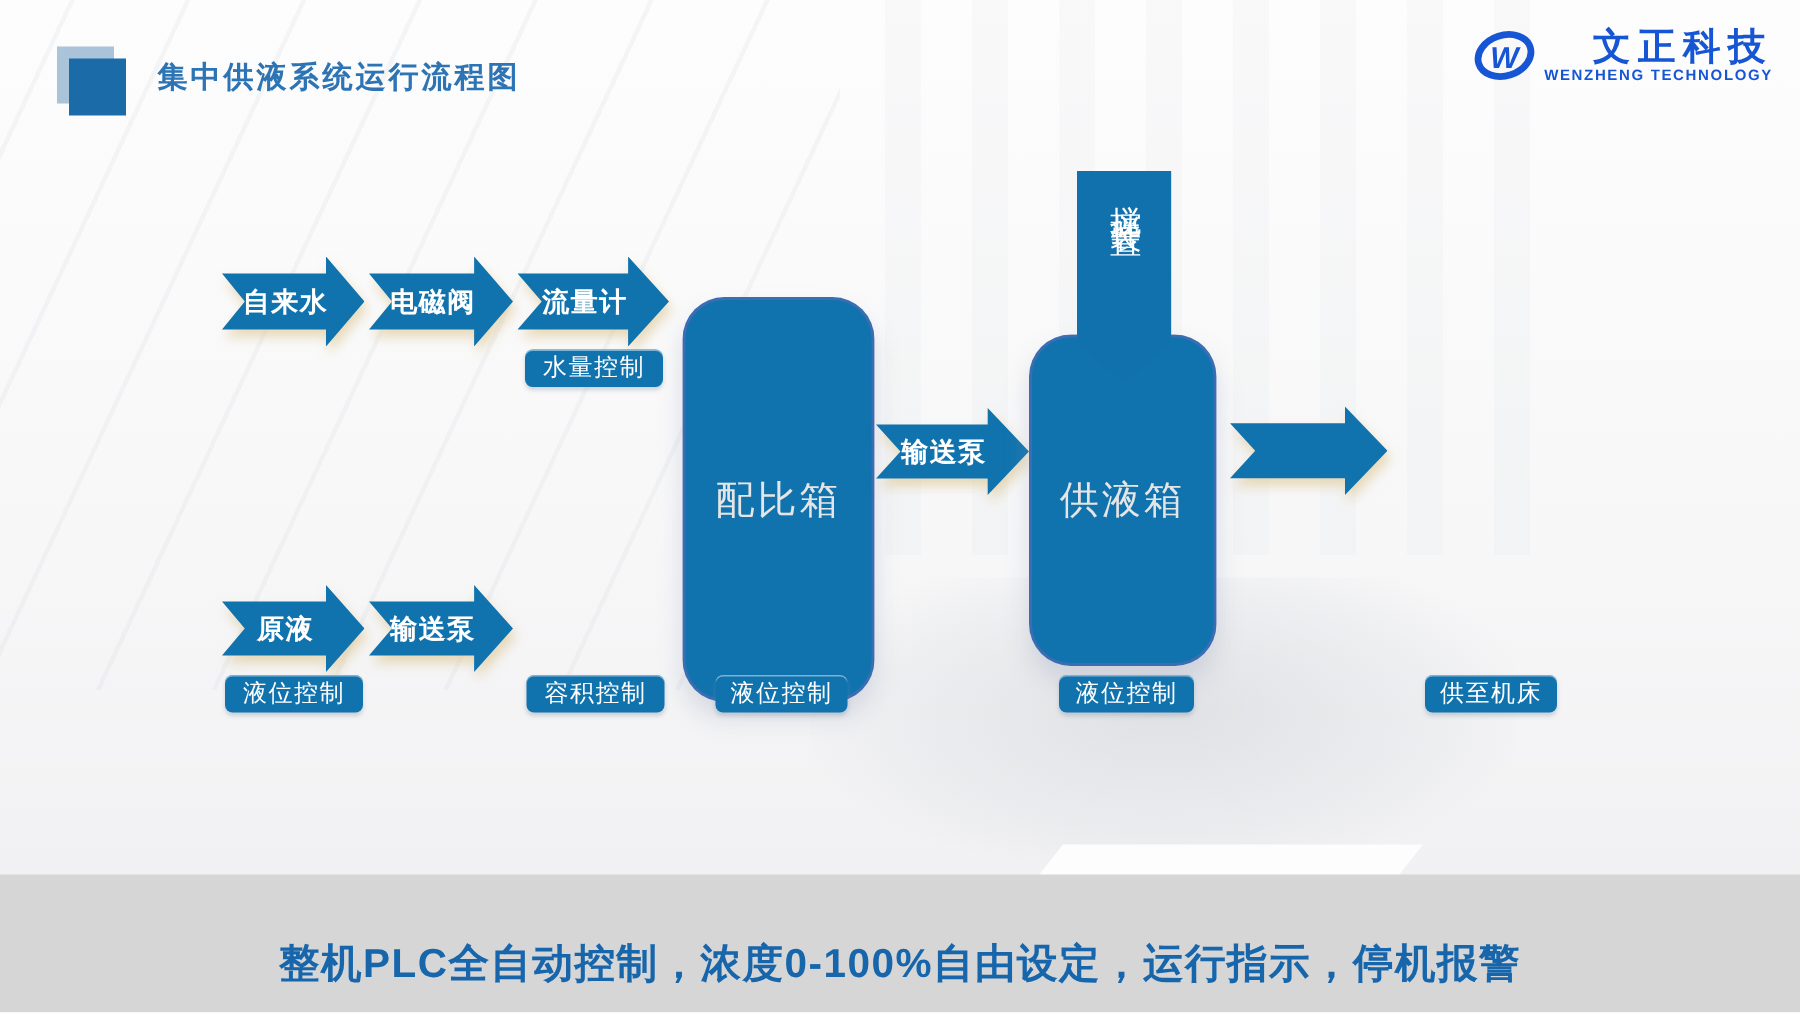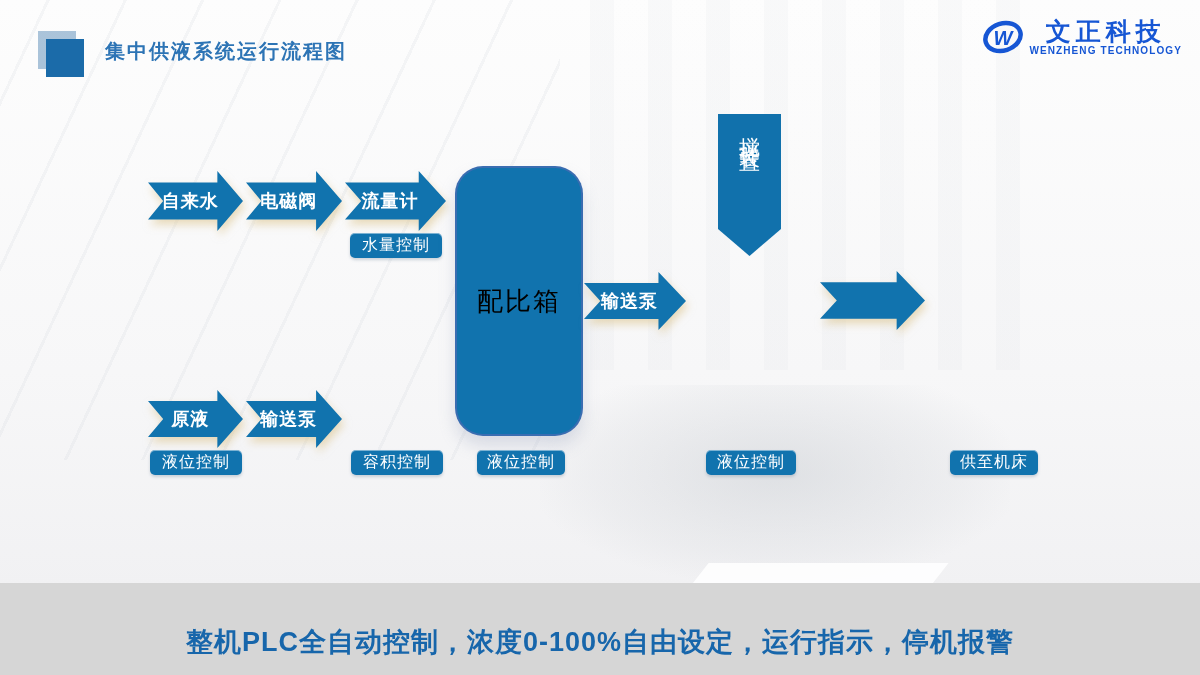--- a/index.html
+++ b/index.html
@@ -31,37 +31,38 @@
   }
   
   .deco-light { position:absolute; left:38px; top:31px; width:38px; height:38px; background:#8fb0cd; opacity:.75; }
   .deco-dark  { position:absolute; left:46px; top:39px; width:38px; height:38px; background:#1b6ba9; }
   .page-title {
     position:absolute; left:105px; top:38px;
     font-family:"Liberation Serif","DejaVu Serif",serif;
     font-size:20px; font-weight:700; color:#2d74b5; letter-spacing:2px; white-space:nowrap;
   }
   .logo { position:absolute; right:18px; top:15px; display:flex; align-items:center; gap:4px; }
-  .logo-texts { display:flex; flex-direction:column; align-items:center; }
+  .logo-texts { display:flex; flex-direction:column; align-items:flex-end; }
   .logo-brand { font-size:25px; font-weight:700; color:#1656d4; letter-spacing:5px; line-height:1.05; white-space:nowrap; }
   .logo-sub { font-size:10px; font-weight:700; color:#1656d4; letter-spacing:1.1px; white-space:nowrap; }
   
   .arrow-wrap { position:absolute; filter: drop-shadow(2px 5px 4px rgba(216,192,132,0.55)); }
   .chevron {
     width:100%; height:100%; background:#1173ae; color:#fff;
     clip-path: polygon(0 19%, 73% 19%, 73% 0%, 100% 50%, 73% 100%, 73% 81%, 0% 81%, 16% 50%);
     display:flex; align-items:center; justify-content:center;
     padding:0 27% 0 16%; font-size:18px; font-weight:600; letter-spacing:1px; white-space:nowrap;
   }
   
   .tank {
     position:absolute; background:#1173ae; border:2px solid rgba(92,103,180,0.55);
-    border-radius:28px; color:#000000; display:flex; align-items:center; justify-content:center;
+    border-radius:28px; color:#e5e5e5; display:flex; align-items:center; justify-content:center;
     font-size:26px; letter-spacing:2px; white-space:nowrap;
     box-shadow: 0 10px 16px rgba(150,160,185,0.30);
+    margin-top: 32px;
   }
   
   .stirrer {
     position:absolute; left:718px; top:114px; width:63px; height:142px; z-index:5;
     background:#1171ac;
     clip-path: polygon(0 0, 100% 0, 100% 81%, 50% 100%, 0 81%);
     display:flex; justify-content:center; align-items:flex-start;
     filter: drop-shadow(0 0 1px rgba(130,130,215,0.9));
   }
   .stirrer-text {
@@ -129,20 +130,21 @@
   <div class="pill" style="left:150px;top:450px;width:92px">液位控制</div>
   <div class="pill" style="left:351px;top:450px;width:92px">容积控制</div>
 
   <div class="tank" style="left:455px;top:166px;width:128px;height:270px">配比箱</div>
   <div class="pill" style="left:477px;top:450px;width:88px">液位控制</div>
 
   <div class="arrow-wrap" style="left:584px;top:272px;width:102px;height:58px">
     <div class="chevron">输送泵</div>
   </div>
 
+  <div class="tank" style="left:686px;top:191px;width:125px;height:221px">供液箱</div>
   <div class="stirrer">
     <div class="stirrer-text">搅拌装置</div>
   </div>
   <div class="pill" style="left:706px;top:450px;width:90px">液位控制</div>
 
   <div class="arrow-wrap" style="left:820px;top:271px;width:105px;height:59px">
     <div class="chevron"></div>
   </div>
 
   <div class="pill" style="left:950px;top:450px;width:88px">供至机床</div>

